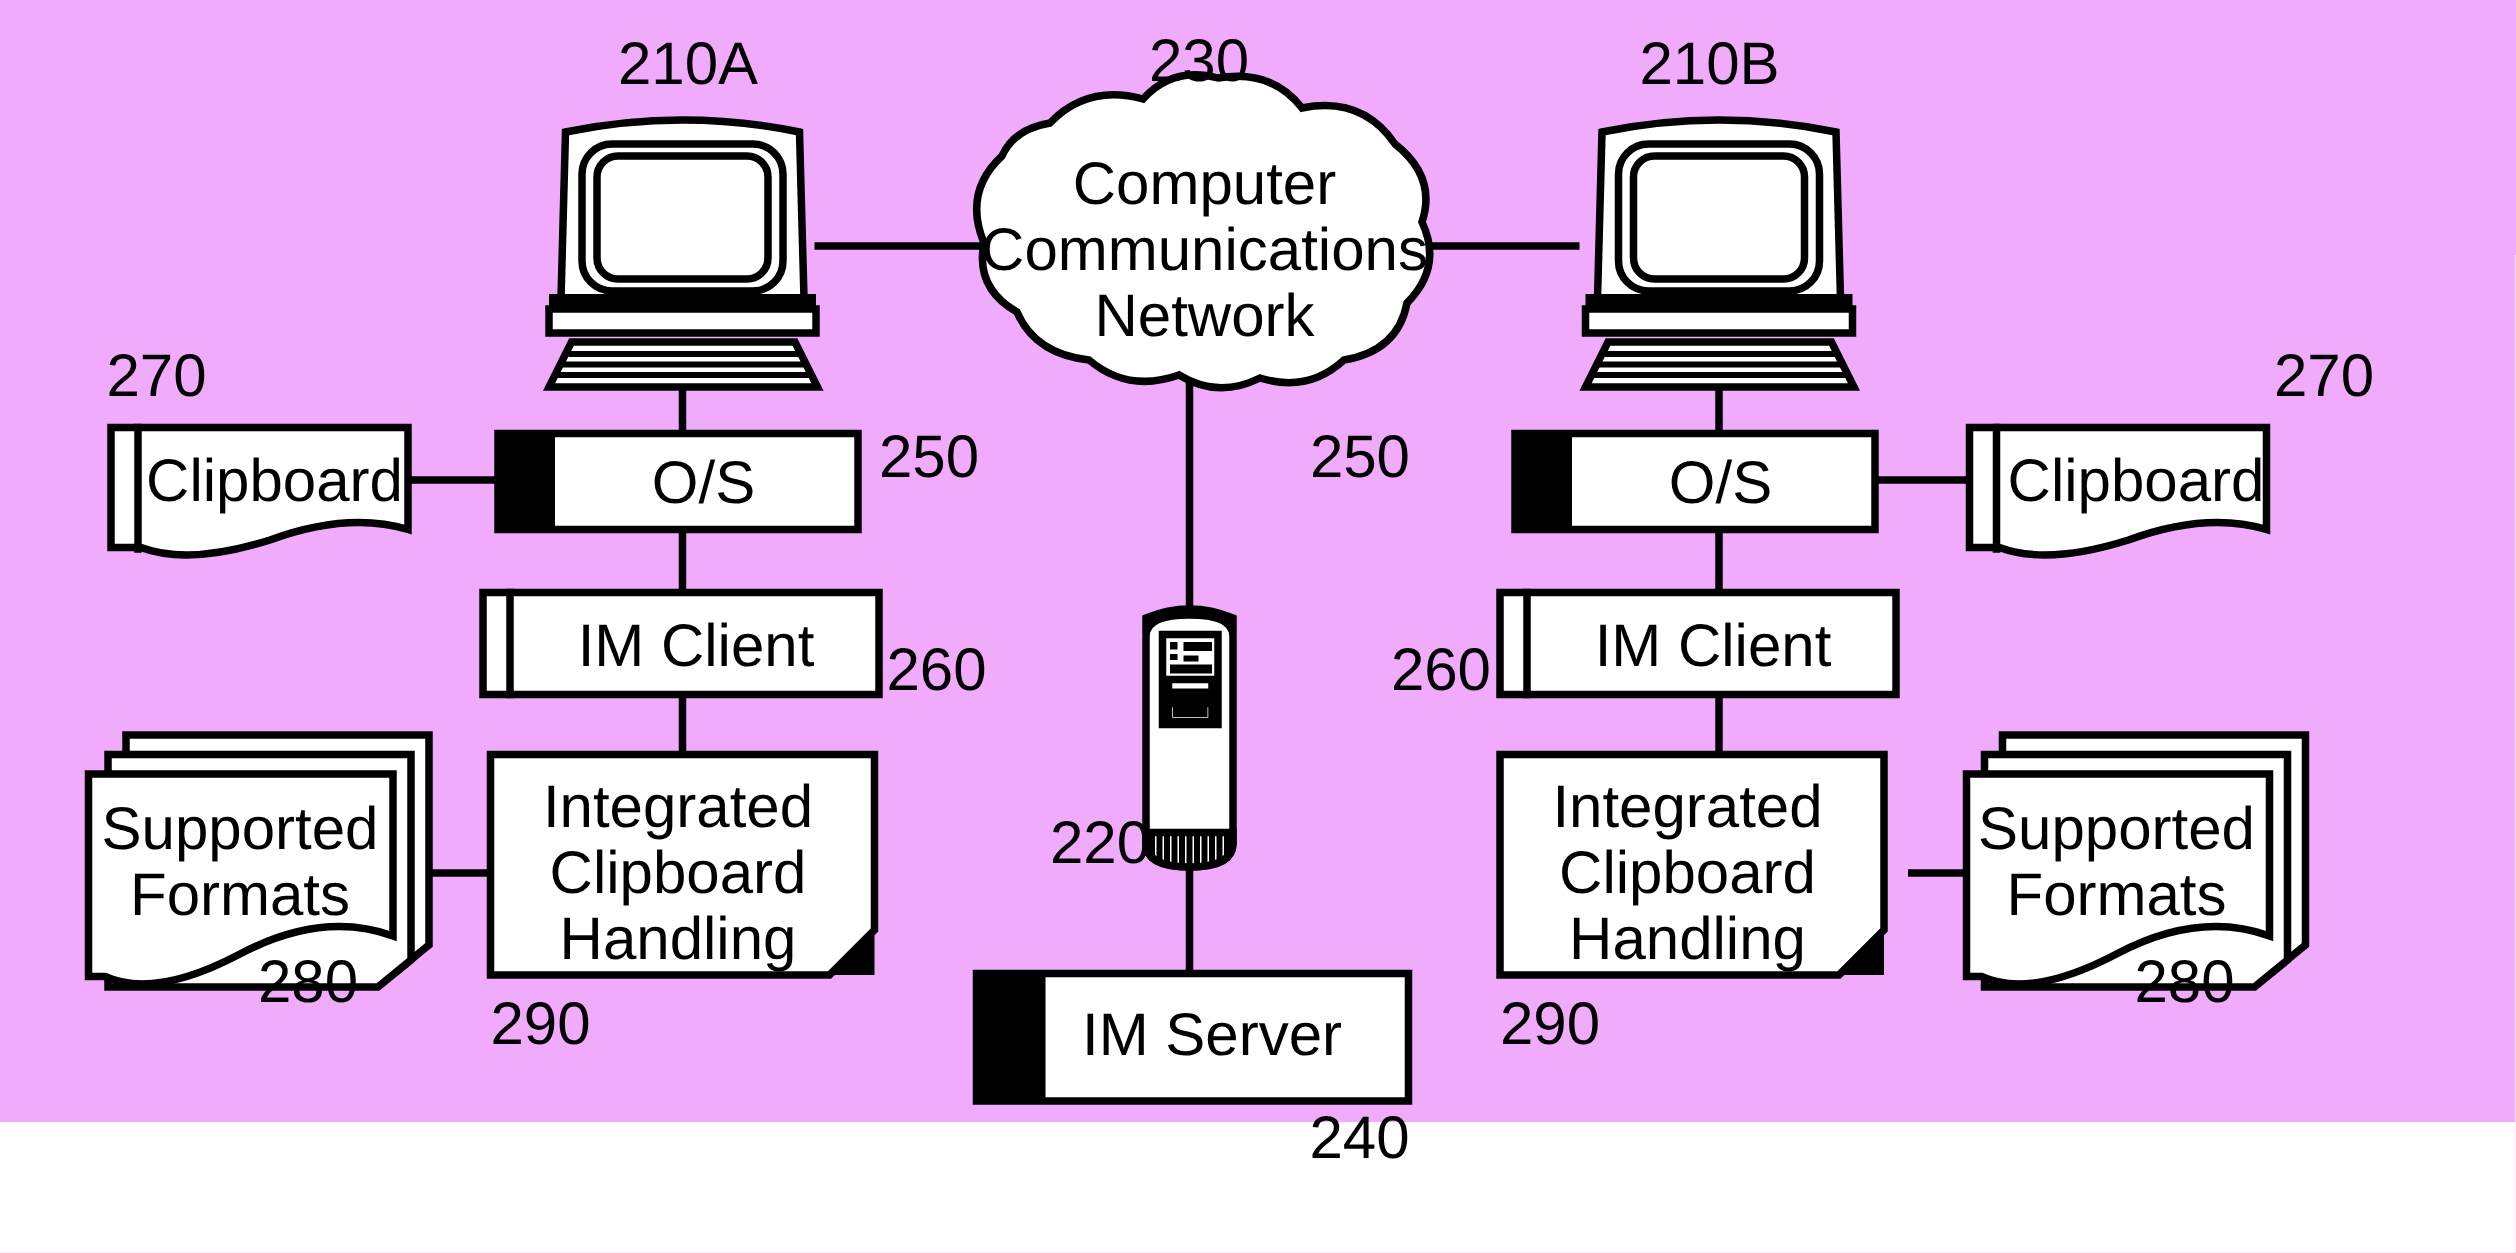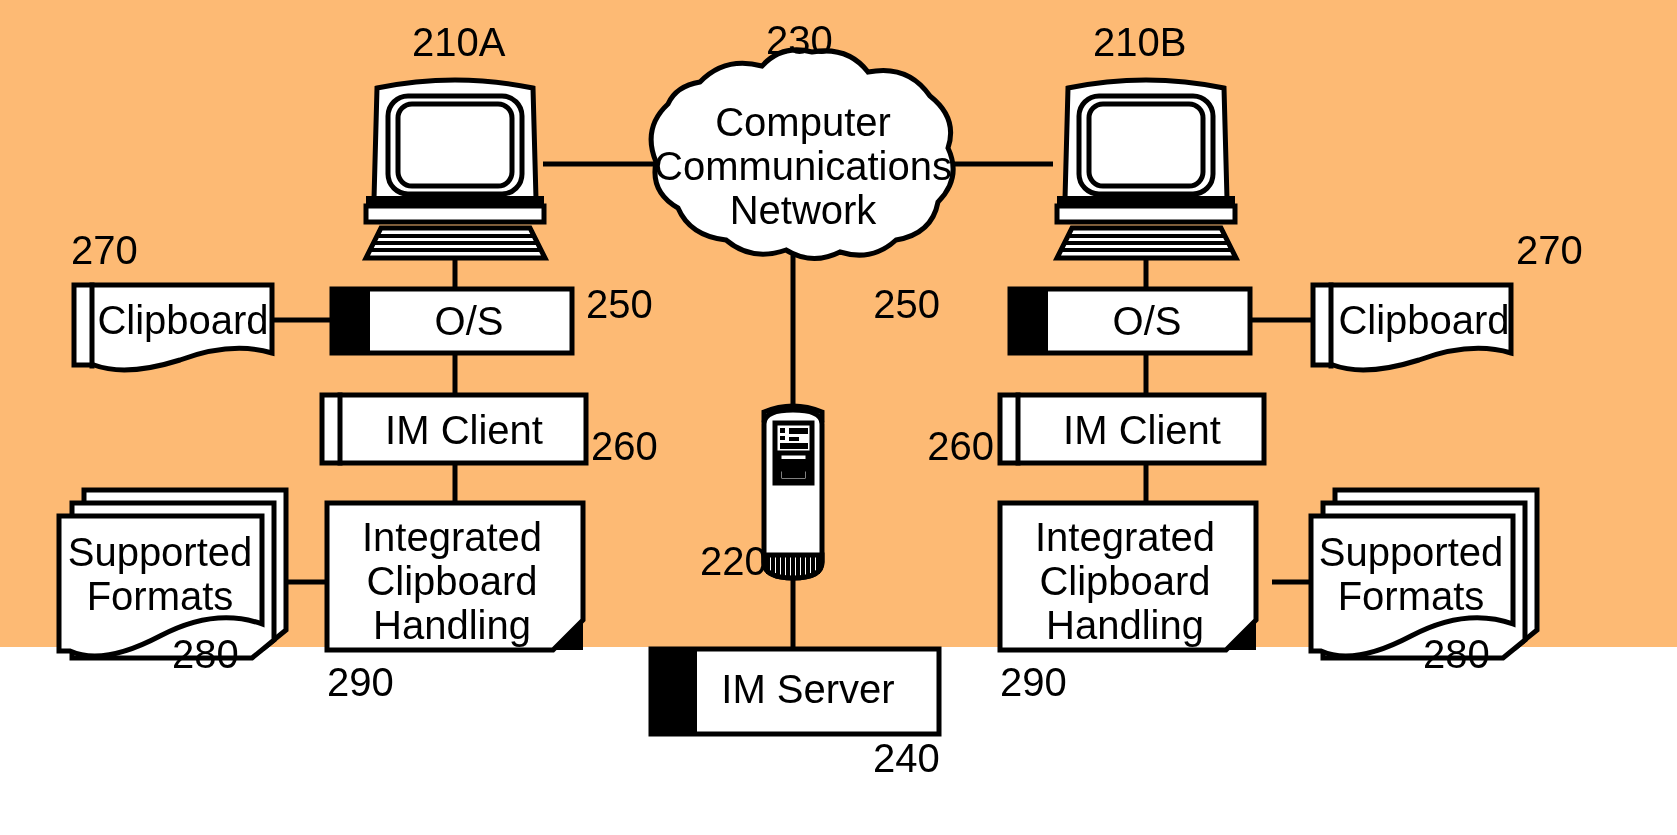--- a/index.html
+++ b/index.html
@@ -9,22 +9,22 @@
   }
   body {
     width: 1677px;
     height: 835px;
     font-family: "Liberation Sans", sans-serif;
     overflow: hidden;
   }
   #figure-root {
     position: relative;
     width: 1677px;
-    height: 647px;
-    background: #fdba74;
+    height: 748px;
+    background: #f0abfc;
   }
   svg.figure-canvas {
     position: absolute;
     top: 0; left: 0;
     width: 1677px;
     height: 835px;
     display: block;
   }
   .stroke {
     fill: none;

